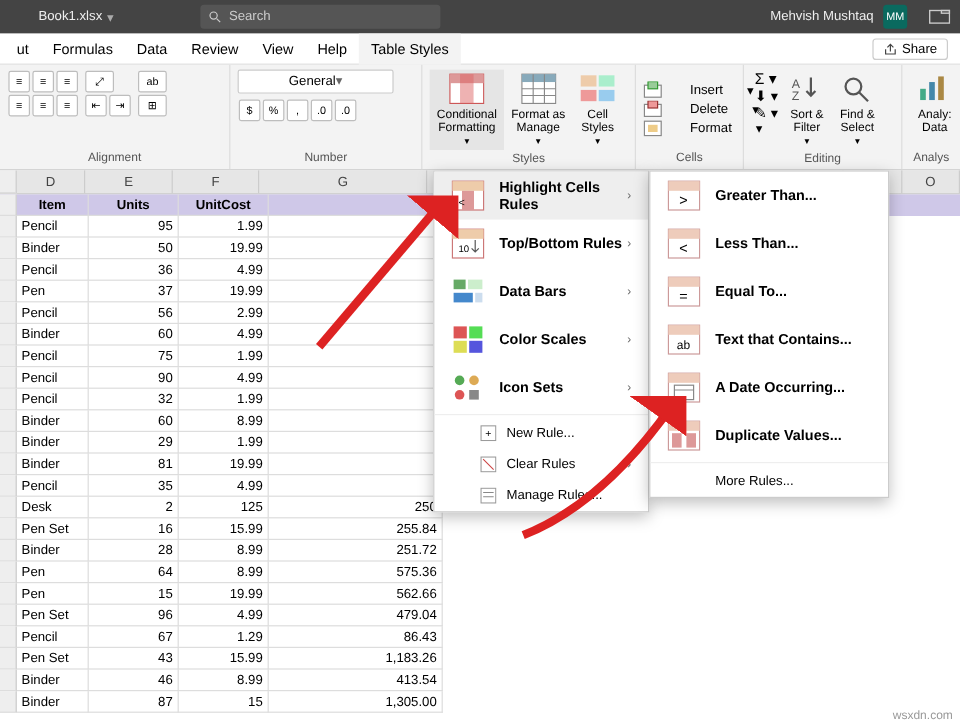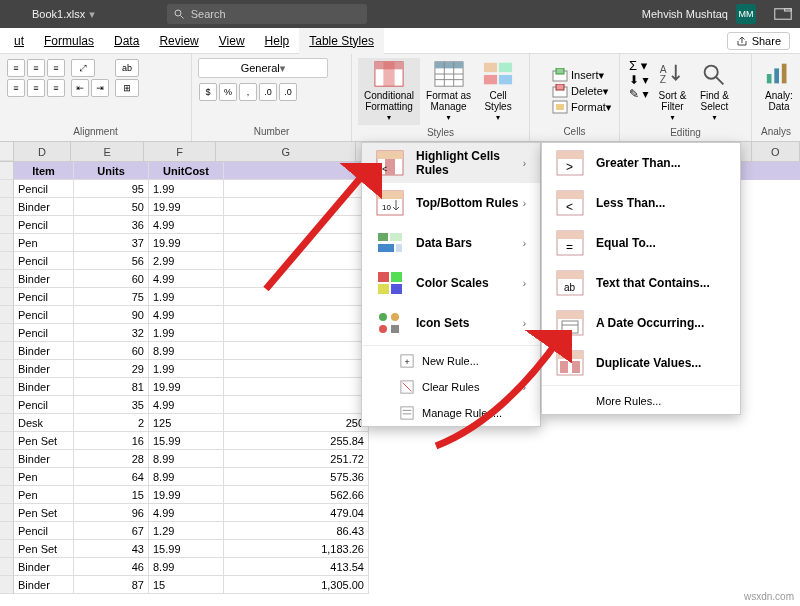--- a/index.html
+++ b/index.html
@@ -10,21 +10,21 @@
 .titlebar .fn { margin-left:24px; }
 .titlebar .sb { margin-left:72px; display:flex; align-items:center; background:#555; height:20px; width:200px; border-radius:3px; padding:0 6px; color:#ccc; }
 .titlebar .sb svg { margin-right:6px; }
 .titlebar .spacer { flex:1; }
 .titlebar .user { margin-right:8px; }
 .titlebar .avatar { width:20px; height:20px; border-radius:3px; background:#0a6a5f; color:#fff; font-size:9px; display:flex; align-items:center; justify-content:center; margin-right:8px; }
 .titlebar .winico { width:18px; height:14px; margin-left:10px; color:#ccc; }
 
 
 .menubar { height:26px; background:#fff; border-bottom:1px solid #ddd; display:flex; align-items:center; font-size:12px; padding:0 4px; }
-.menubar .mi { padding:0 10px; height:26px; display:flex; align-items:center;text-decoration:underline; }
+.menubar .mi { padding:0 10px; height:26px; display:flex; align-items:center; }
 .menubar .mi.active { background:#f3f3f3; }
 .menubar .spacer { flex:1; }
 .menubar .share { border:1px solid #ccc; border-radius:3px; padding:2px 8px; margin-right:6px; font-size:11px; display:flex; align-items:center; }
 
 
 .ribbon { height:88px; background:#f3f3f3; border-bottom:1px solid #ccc; display:flex; font-size:11px; }
 .group { border-right:1px solid #ddd; padding:4px 6px 2px 6px; display:flex; flex-direction:column; position:relative; }
 .group .gbody { flex:1; display:flex; align-items:flex-start; }
 .group .glabel { text-align:center; font-size:10px; color:#555; padding:2px 0; }
 
@@ -32,38 +32,38 @@
 .ico { width:18px; height:18px; border:1px solid #bdbdbd; background:#fff; border-radius:2px; display:flex; align-items:center; justify-content:center; font-size:9px; margin:1px; }
 .icocol { display:flex; flex-direction:column; }
 .icorow { display:flex; }
 
 
 .bbtn { display:flex; flex-direction:column; align-items:center; justify-content:flex-start; padding:2px 6px; font-size:10px; text-align:center; line-height:11px; }
 .bbtn .bigi { width:30px; height:28px; margin-bottom:2px; }
 .bbtn.hl { background:#e5e5e5; }
 
 
-.cellrow { display:flex; align-items:center; margin:1px 16px; font-size:11px; }
+.cellrow { display:flex; align-items:center; margin:1px 0; font-size:11px;gap:20px; }
 .cellrow .si { width:16px; height:14px; margin-right:3px; display:inline-block; }
 
 
 .edcol { display:flex; flex-direction:column; justify-content:space-around; padding:0 3px; }
 
 
 .colhead { height:20px; background:#e6e6e6; border-bottom:1px solid #ccc; display:flex; font-size:11px; }
 .colhead .ch { border-right:1px solid #ccc; text-align:center; line-height:20px; color:#444; }
 
 
 .grid { font-size:11px; }
 .hrow { display:flex; height:18px; background:#cfc8e8; font-weight:bold; }
 .row { display:flex; height:18px; }
 .cell { border-right:1px solid #ddd; border-bottom:1px solid #ddd; padding:0 4px; line-height:18px; overflow:hidden; white-space:nowrap; }
 .cD { width:60px; }
 .cE { width:75px; text-align:right; }
-.cF { width:75px; }
+.cF { width:75px; text-align:right; }
 .cG { width:145px; text-align:right; }
 .hrow .cell { text-align:center; }
 .rh { width:14px; border-right:1px solid #ccc; border-bottom:1px solid #ddd; background:#eee; }
 
 
 .menu { position:absolute; background:#fff; border:1px solid #ccc; box-shadow:0 4px 12px rgba(0,0,0,0.25); font-size:12px; z-index:20; }
 .menu .mitem { display:flex; align-items:center; height:40px; padding:0 14px; }
 .menu .mitem.hl { background:#eee; }
 .menu .mi-ico { width:28px; height:26px; margin-right:12px; }
 .menu .mi-lbl { flex:1; }

